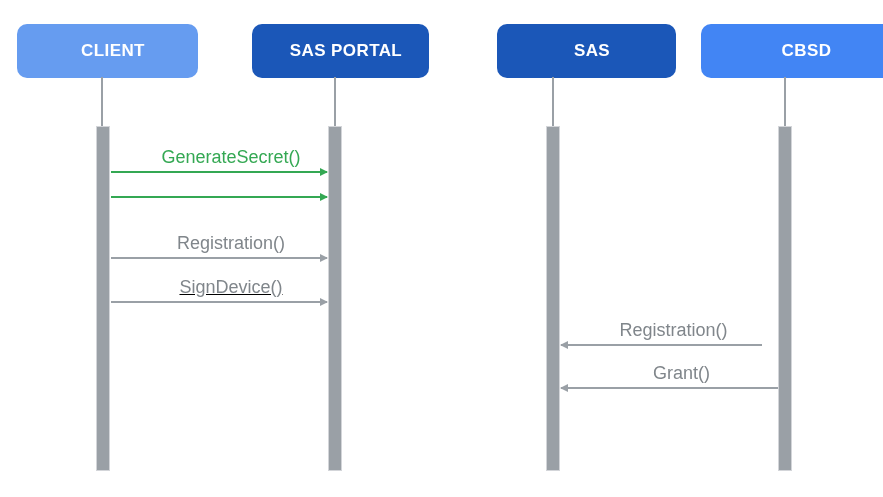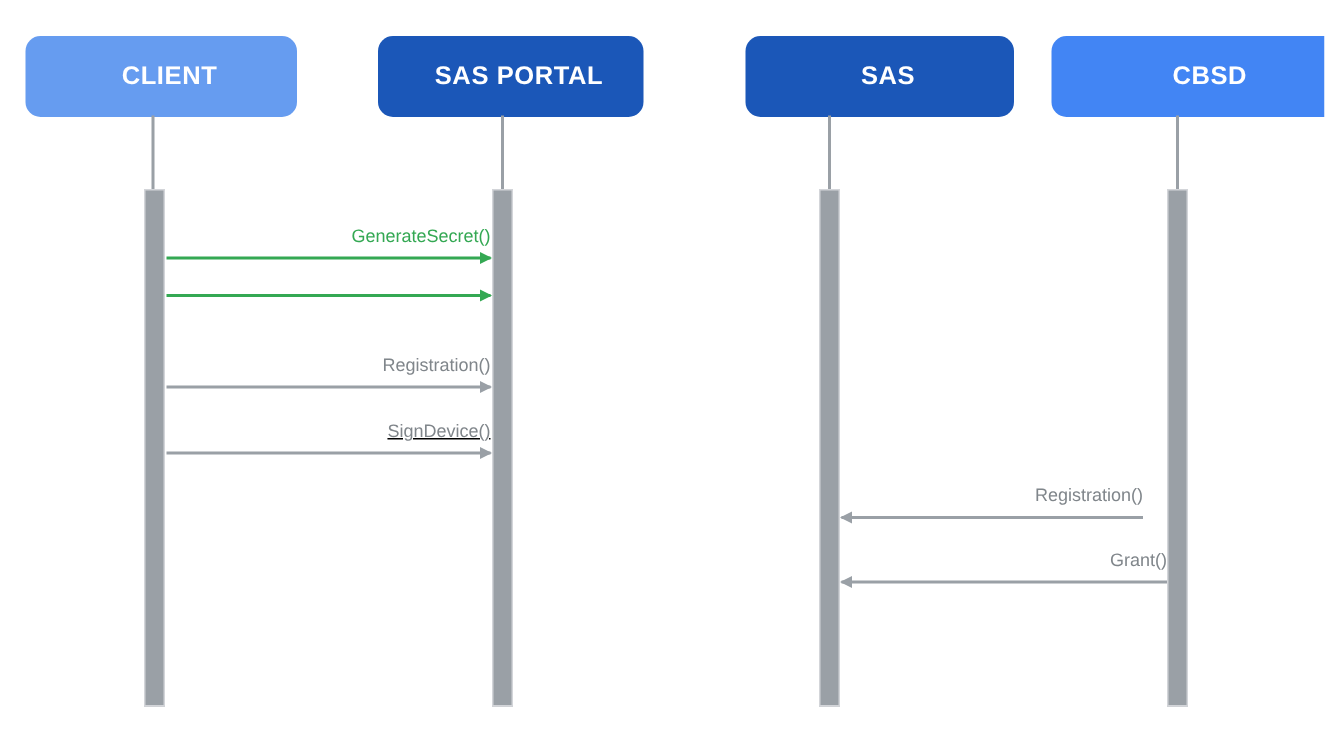--- a/index.html
+++ b/index.html
@@ -44,23 +44,23 @@
     width: 14px;
     box-sizing: border-box;
     border: 1px solid #D3D5D9;
   }
   .message {
     position: absolute;
     display: flex;
     flex-direction: column;
   }
   .msg-label {
-    font-size: 12px;
+    font-size: 18px;
     line-height: 18px;
-    text-align: right;
+    text-align: center;
     white-space: nowrap;
     color: var(--text);
     margin-left: 24px;
   }
   .msg-line {
     position: relative;
     height: 1.5px;
     margin-top: 5px;
     background: var(--line);
   }

